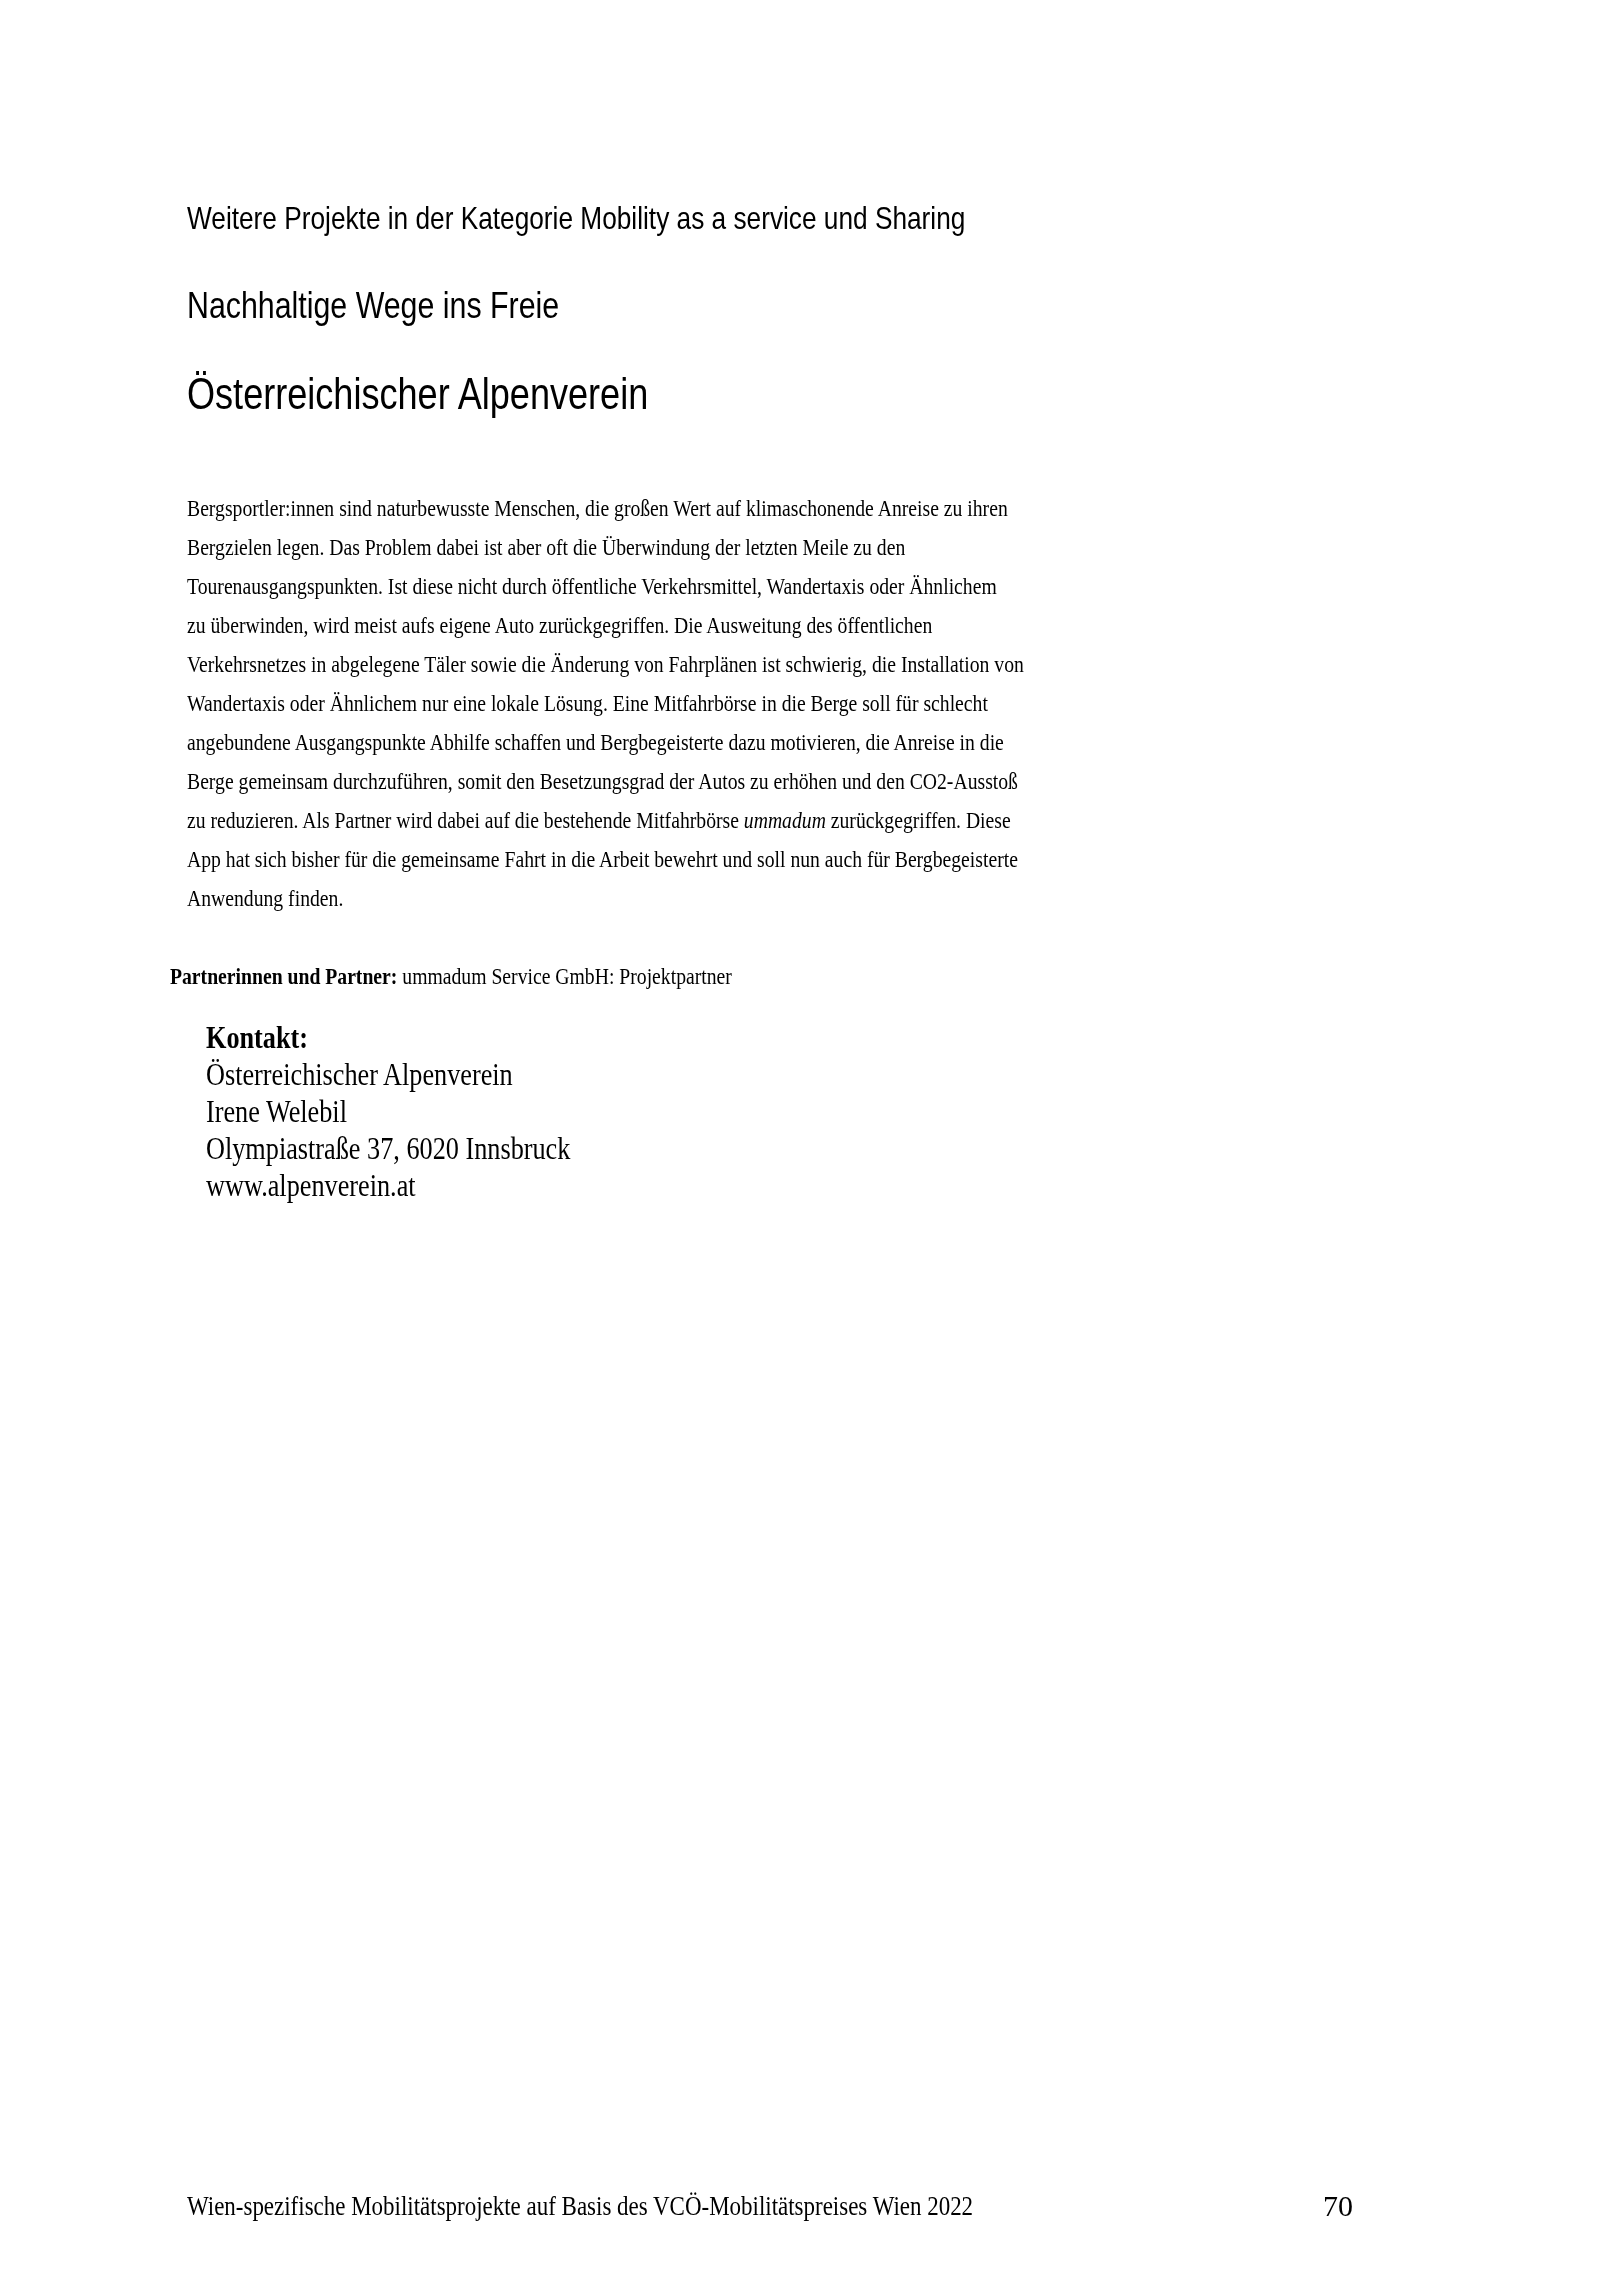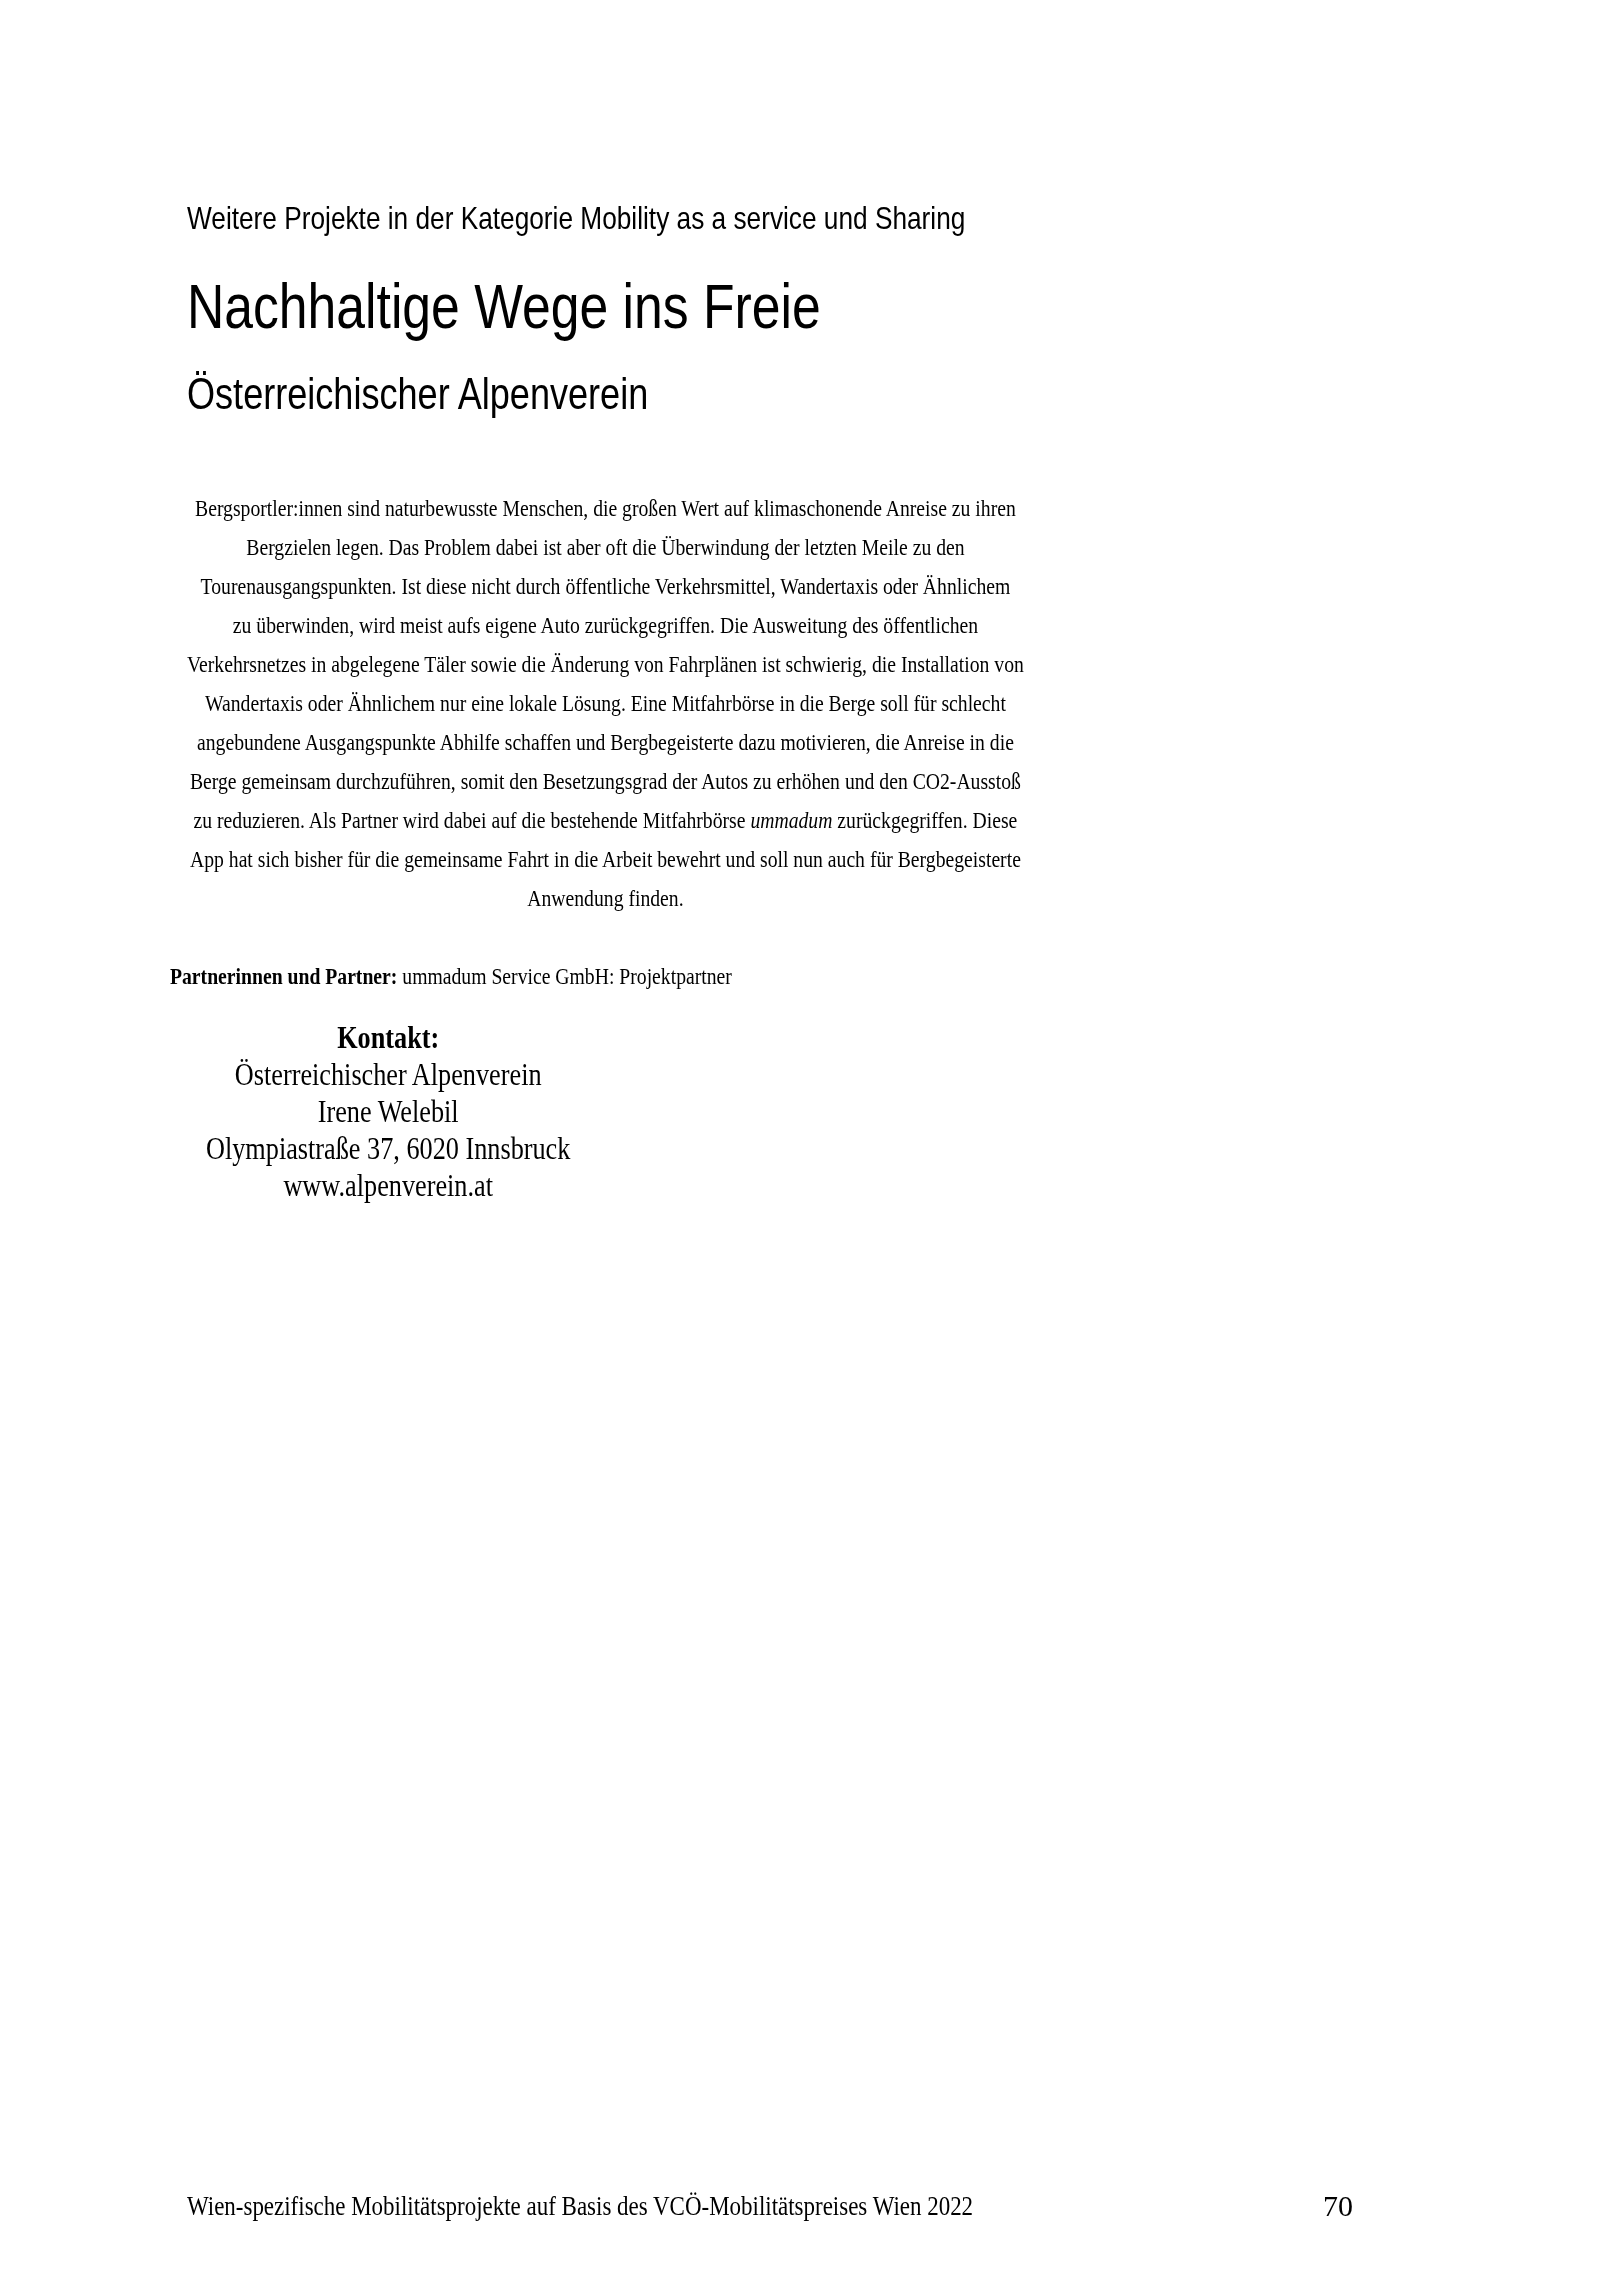--- a/index.html
+++ b/index.html
@@ -7,21 +7,21 @@
     padding: 0;
     background: #ffffff;
   }
   body {
     width: 1623px;
     height: 2295px;
     position: relative;
     color: #000000;
     overflow: hidden;
   }
-  .abs { position: absolute; text-align: center; }
+  .abs { position: absolute; }
   
   .condense {
     display: inline-block;
     transform: scaleX(0.82);
     transform-origin: 0 0;
     white-space: nowrap;
   }
   .sans {
     font-family: "Liberation Sans", "DejaVu Sans", sans-serif;
     font-weight: 400;
@@ -29,21 +29,21 @@
   .serif {
     font-family: "Liberation Serif", "DejaVu Serif", serif;
     font-weight: 400;
   }
   .kicker {
     left: 187px; top: 200px;
     font-size: 32px; line-height: 37px;
   }
   .title {
     left: 187px; top: 276px;
-    font-size: 63px; line-height: 60px;
+    font-size: 37px; line-height: 60px;
   }
   .subtitle {
     left: 187px; top: 369px;
     font-size: 44px; line-height: 49px;
   }
   .bodytext {
     left: 187px; top: 489px;
     font-size: 24px; line-height: 39px;
   }
   .bodytext .line { white-space: nowrap; }

